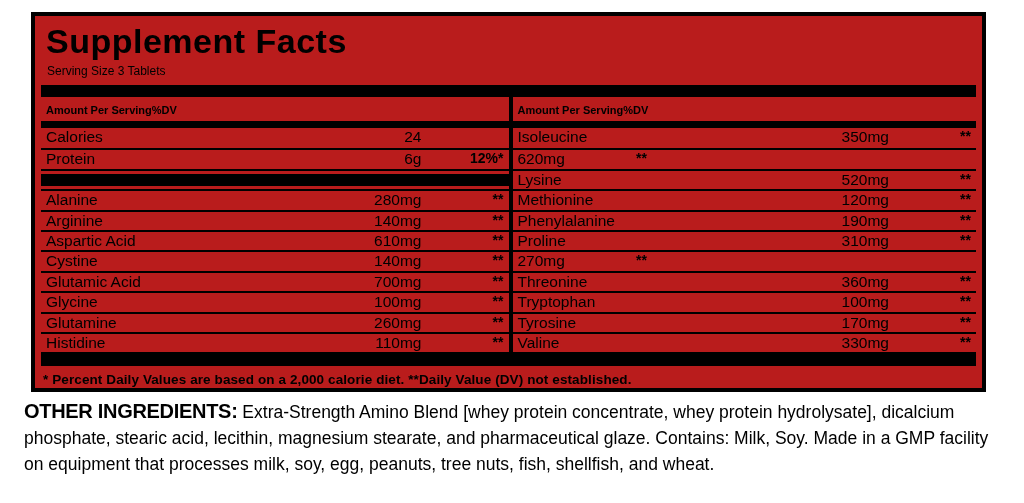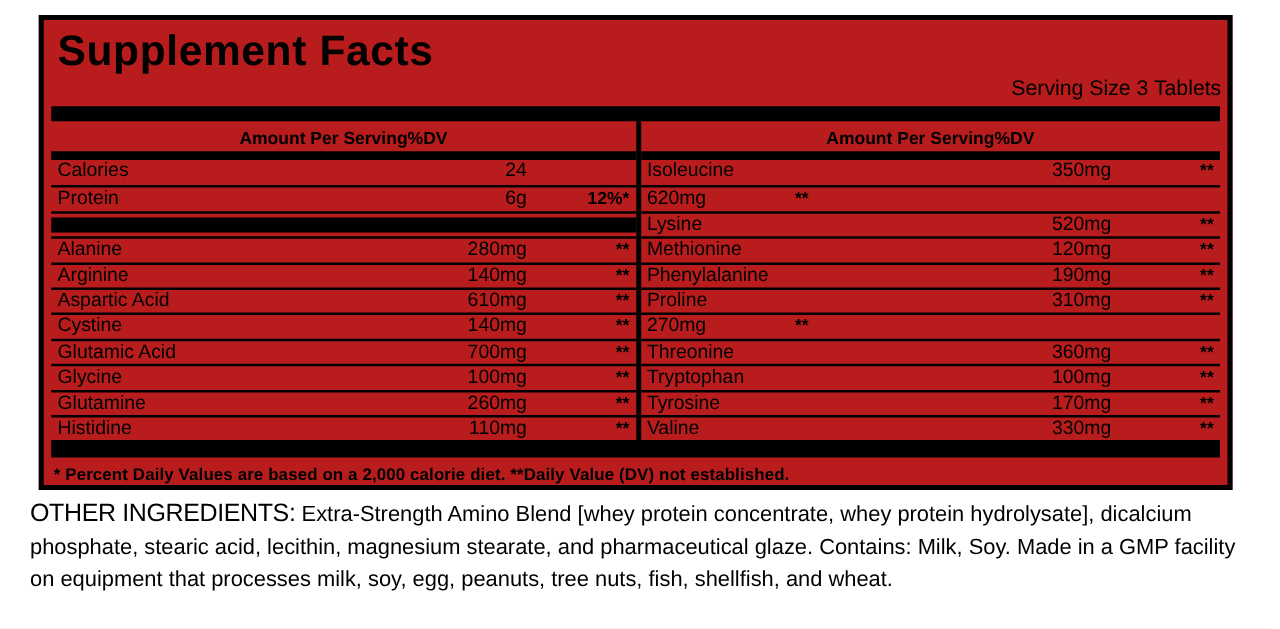--- a/index.html
+++ b/index.html
@@ -19,42 +19,41 @@
     padding: 0 5px;
   }
   .title {
     font-size: 34px;
     font-weight: 900;
     letter-spacing: 0.5px;
     margin: 7px 0 0 6px;
     line-height: 36px;
   }
   .serving {
-    font-size: 17px;
+    font-size: 12px;
     margin: 2px 0 4px 7px;
     line-height: 20px;
-    text-align: right;
   }
   .thick-bar {
     height: 12px;
     background: #000;
     margin: 0 1px;
   }
   .columns {
     display: flex;
     margin: 0 1px;
   }
   .col { width: 50%; }
   .col-right { border-left: 4px solid #000; }
   .col-header {
     display: flex;
-    justify-content: center;
+    justify-content: flex-start;
     align-items: center;
     font-weight: bold;
-    font-size: 14px;
+    font-size: 11px;
     padding: 4px 5px 3px 5px;
     height: 24px;
   }
   .thin-bar {
     height: 7px;
     background: #000;
   }
   .rows > div + div { border-top: 2px solid #000; }
   .row {
     display: flex;
@@ -92,21 +91,21 @@
     letter-spacing: 0.1px;
   }
   .other-ingredients {
     position: absolute;
     left: 24px; top: 398px;
     width: 988px;
     font-size: 17.5px;
     line-height: 26px;
   }
   .other-ingredients .oi-label {
-    font-weight: 400;
+    font-weight: 700;
     font-size: 20px;
     letter-spacing: -0.3px;
     margin-top: 17px;
   }
 </style>
 </head>
 <body>
 
 <div class="facts-box">
   <div class="title">Supplement Facts</div>

